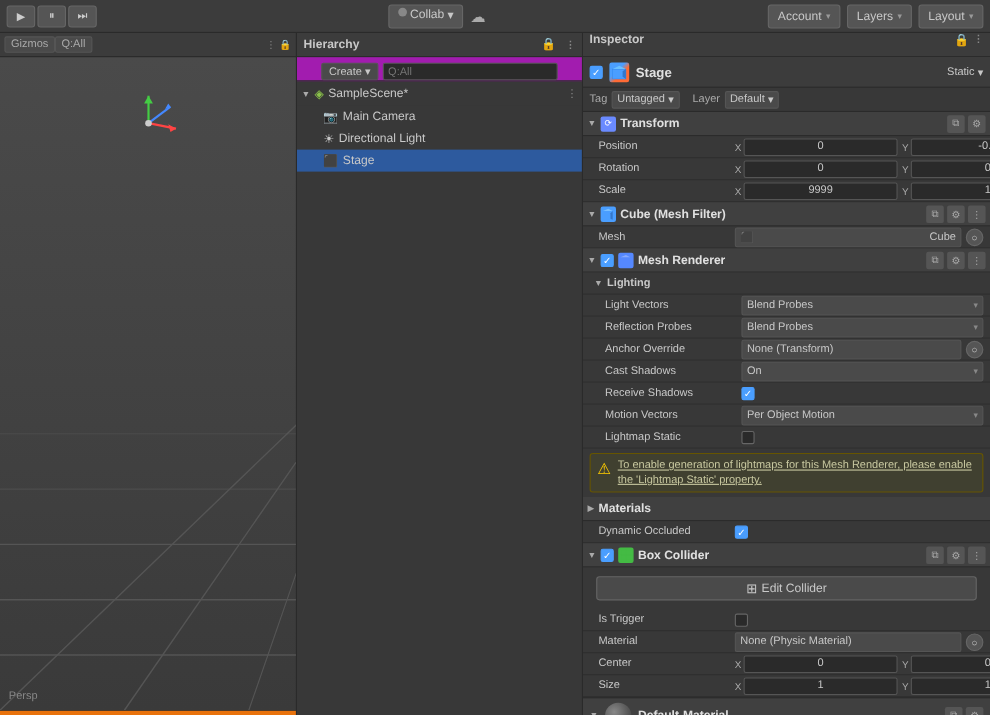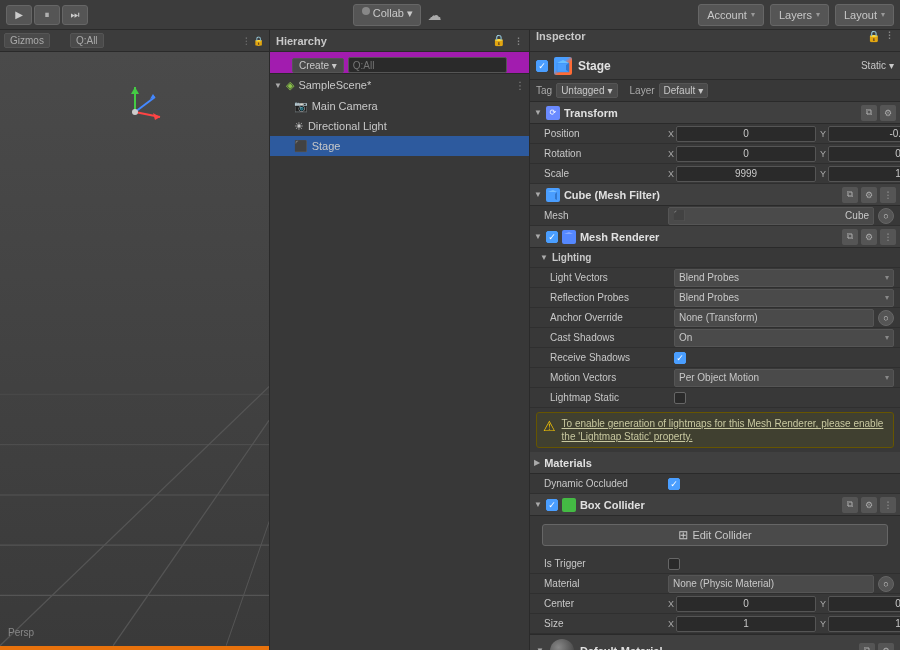--- a/index.html
+++ b/index.html
@@ -86,21 +86,21 @@
       display: flex;
       flex-direction: column;
       position: relative;
     }
     .scene-toolbar {
       height: 22px;
       background: #3c3c3c;
       display: flex;
       align-items: center;
       padding: 0 4px;
-      gap: 20px;
+      gap: 0;
       border-bottom: 1px solid #2a2a2a;
     }
     .scene-toolbar-btn {
       font-size: 10px;
       color: #aaa;
       padding: 1px 5px;
       background: #4a4a4a;
       border: 1px solid #555;
       border-radius: 2px;
       cursor: pointer;

